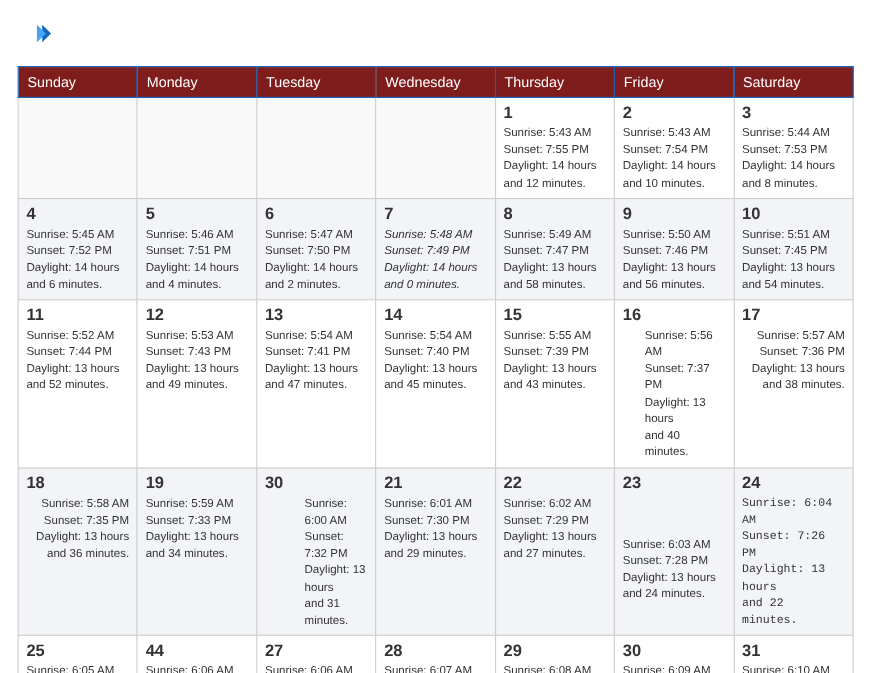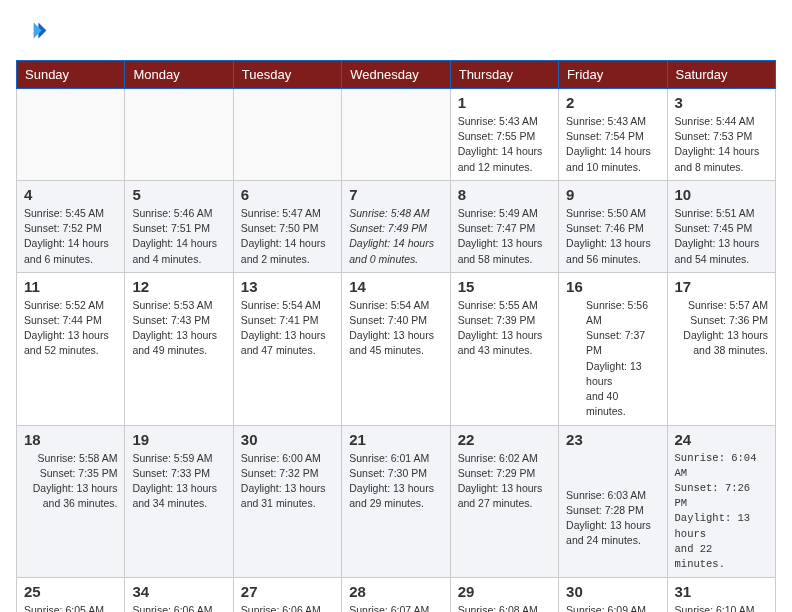--- a/index.html
+++ b/index.html
@@ -264,21 +264,21 @@
         </td>
         <td>
           <span class="day-number">19</span>
           <div class="cell-content" style="white-space: pre-line;">Sunrise: 5:59 AM
 Sunset: 7:33 PM
 Daylight: 13 hours
 and 34 minutes.</div>
         </td>
         <td>
           <span class="day-number">30</span>
-          <div class="cell-content" style="white-space: pre-line;">Sunrise: 6:00 AM
+          <div class="cell-content" style="white-space: pre-line; margin-left: 36px;">Sunrise: 6:00 AM
 Sunset: 7:32 PM
 Daylight: 13 hours
 and 31 minutes.</div>
         </td>
         <td>
           <span class="day-number">21</span>
           <div class="cell-content" style="white-space: pre-line;">Sunrise: 6:01 AM
 Sunset: 7:30 PM
 Daylight: 13 hours
 and 29 minutes.</div>
@@ -307,21 +307,21 @@
       </tr>
       <tr>
         <td>
           <span class="day-number">25</span>
           <div class="cell-content" style="white-space: pre-line;">Sunrise: 6:05 AM
 Sunset: 7:25 PM
 Daylight: 13 hours
 and 19 minutes.</div>
         </td>
         <td>
-          <span class="day-number">34</span>
+          <span class="day-number">44</span>
           <div class="cell-content" style="white-space: pre-line;">Sunrise: 6:06 AM
 Sunset: 7:23 PM
 Daylight: 13 hours
 and 17 minutes.</div>
         </td>
         <td>
           <span class="day-number">27</span>
           <div class="cell-content" style="white-space: pre-line;">Sunrise: 6:06 AM
 Sunset: 7:22 PM
 Daylight: 13 hours

